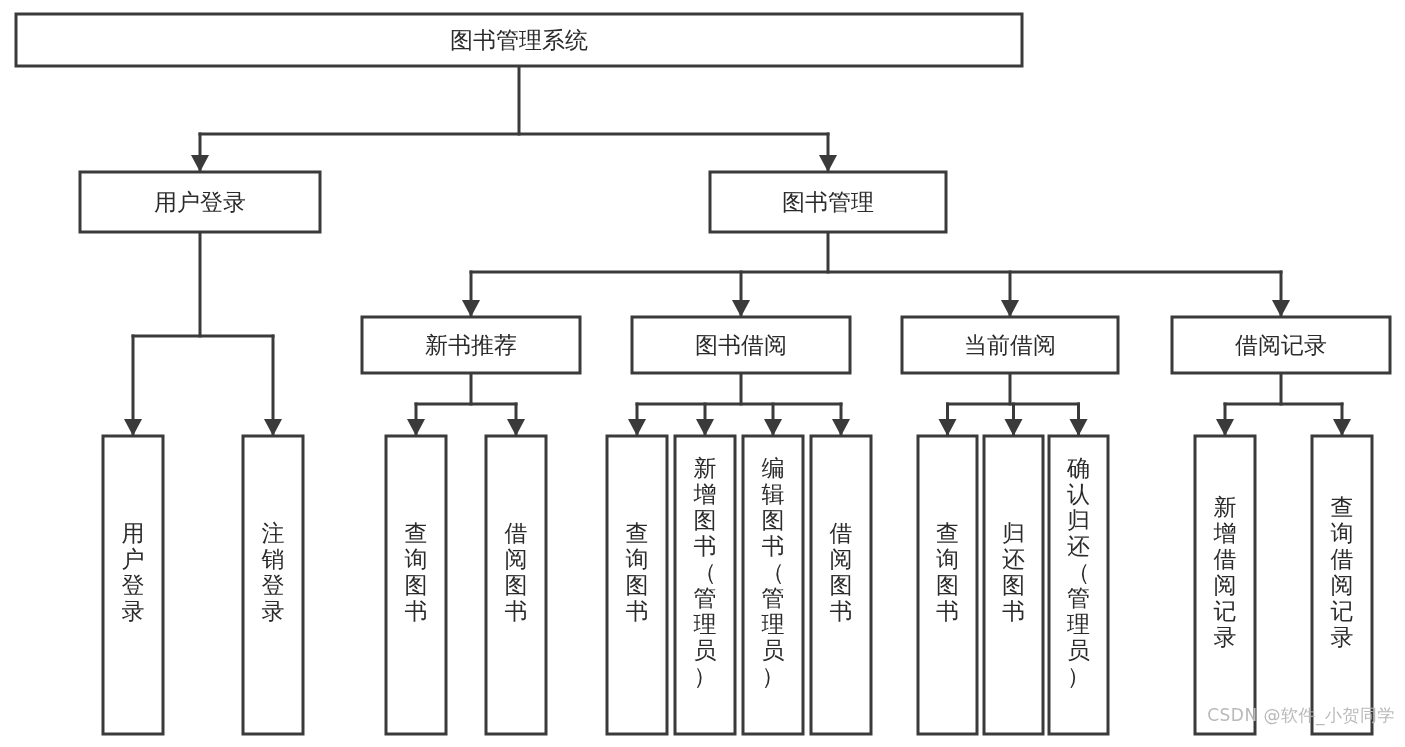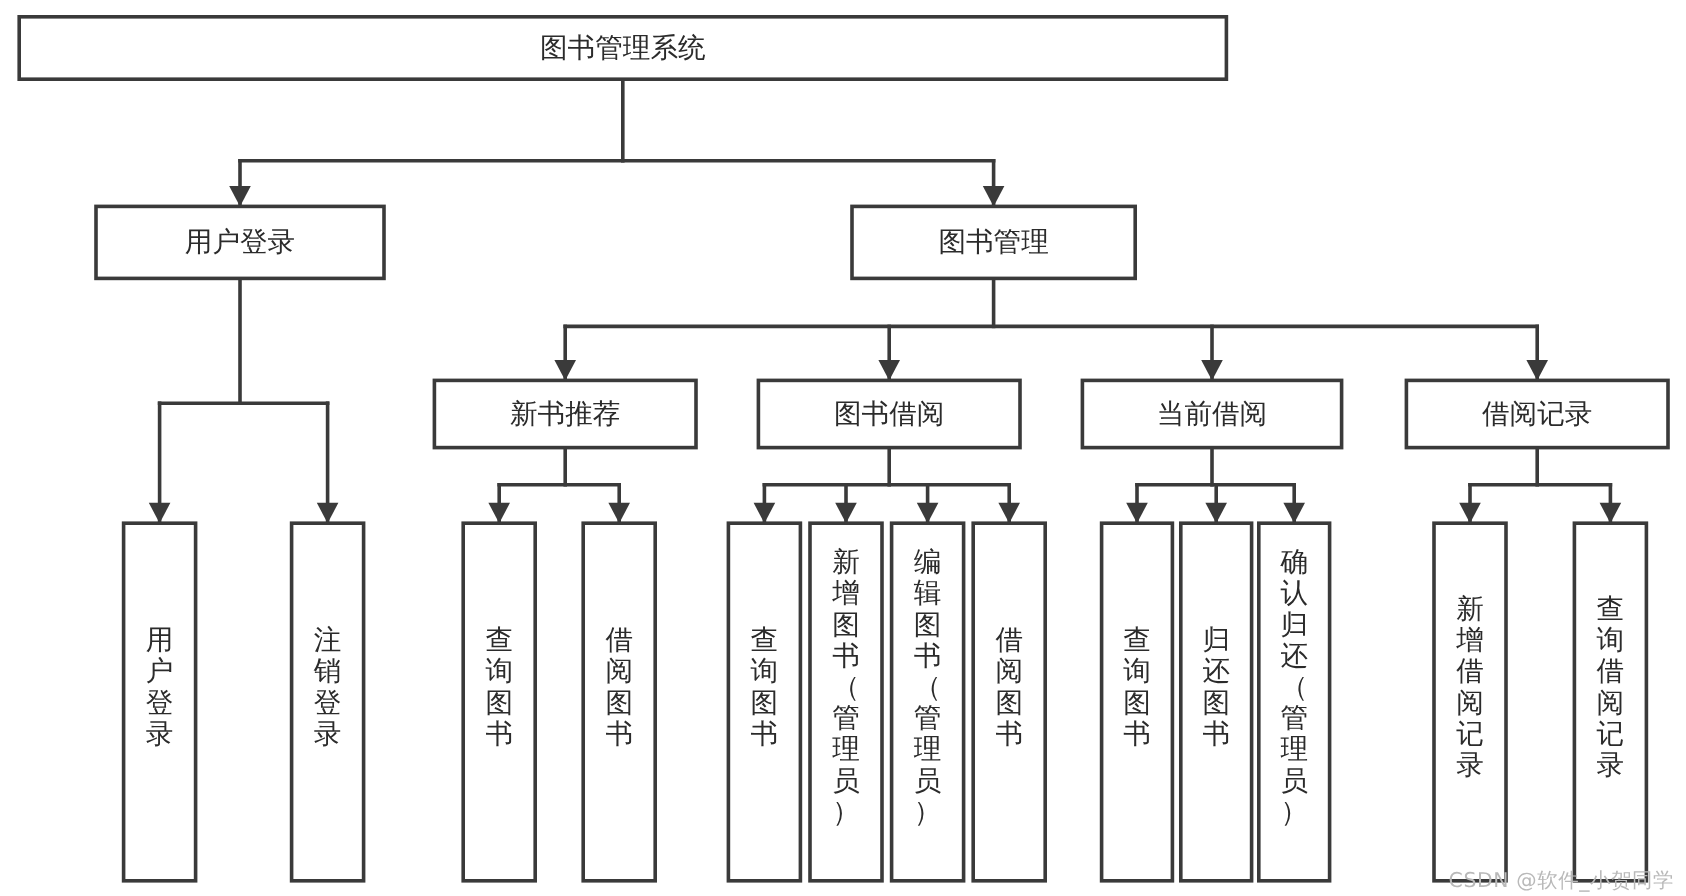--- a/index.html
+++ b/index.html
@@ -52,21 +52,21 @@
   }
   .node-label-v {
     fill: #2b2b2b;
     font-family: "DejaVu Sans", "Liberation Sans", sans-serif;
     font-size: 23px;
     text-anchor: middle;
   }
   .watermark-text {
     position: absolute;
     right: 10px;
-    bottom: 2px;
+    bottom: 20px;
     font-family: "DejaVu Sans", "Liberation Sans", sans-serif;
     font-size: 17px;
     color: #b9b9b9;
     white-space: nowrap;
     letter-spacing: 0.5px;
   }
 </style>
 </head>
 <body>
 

